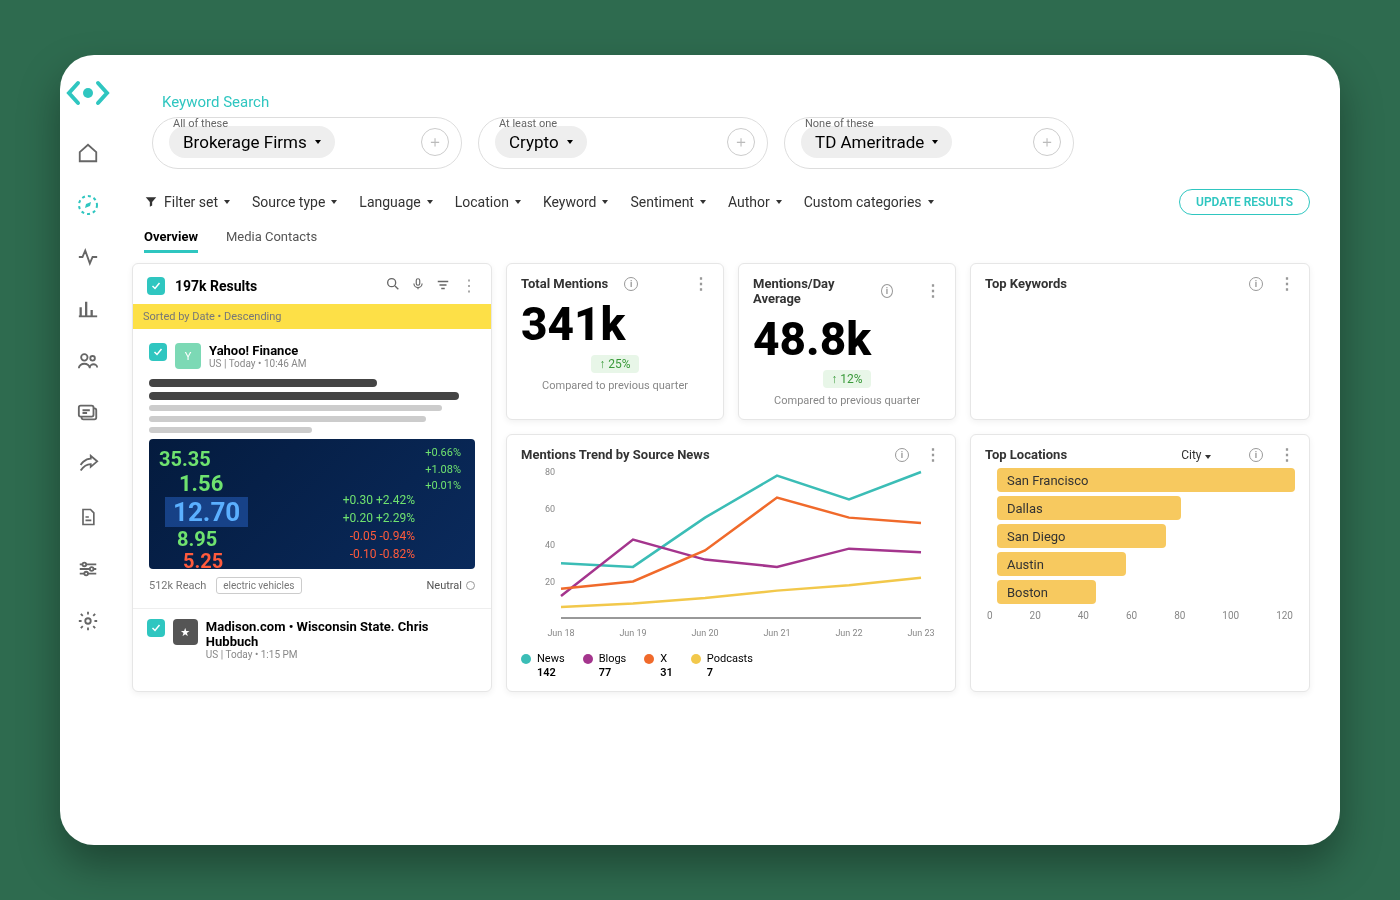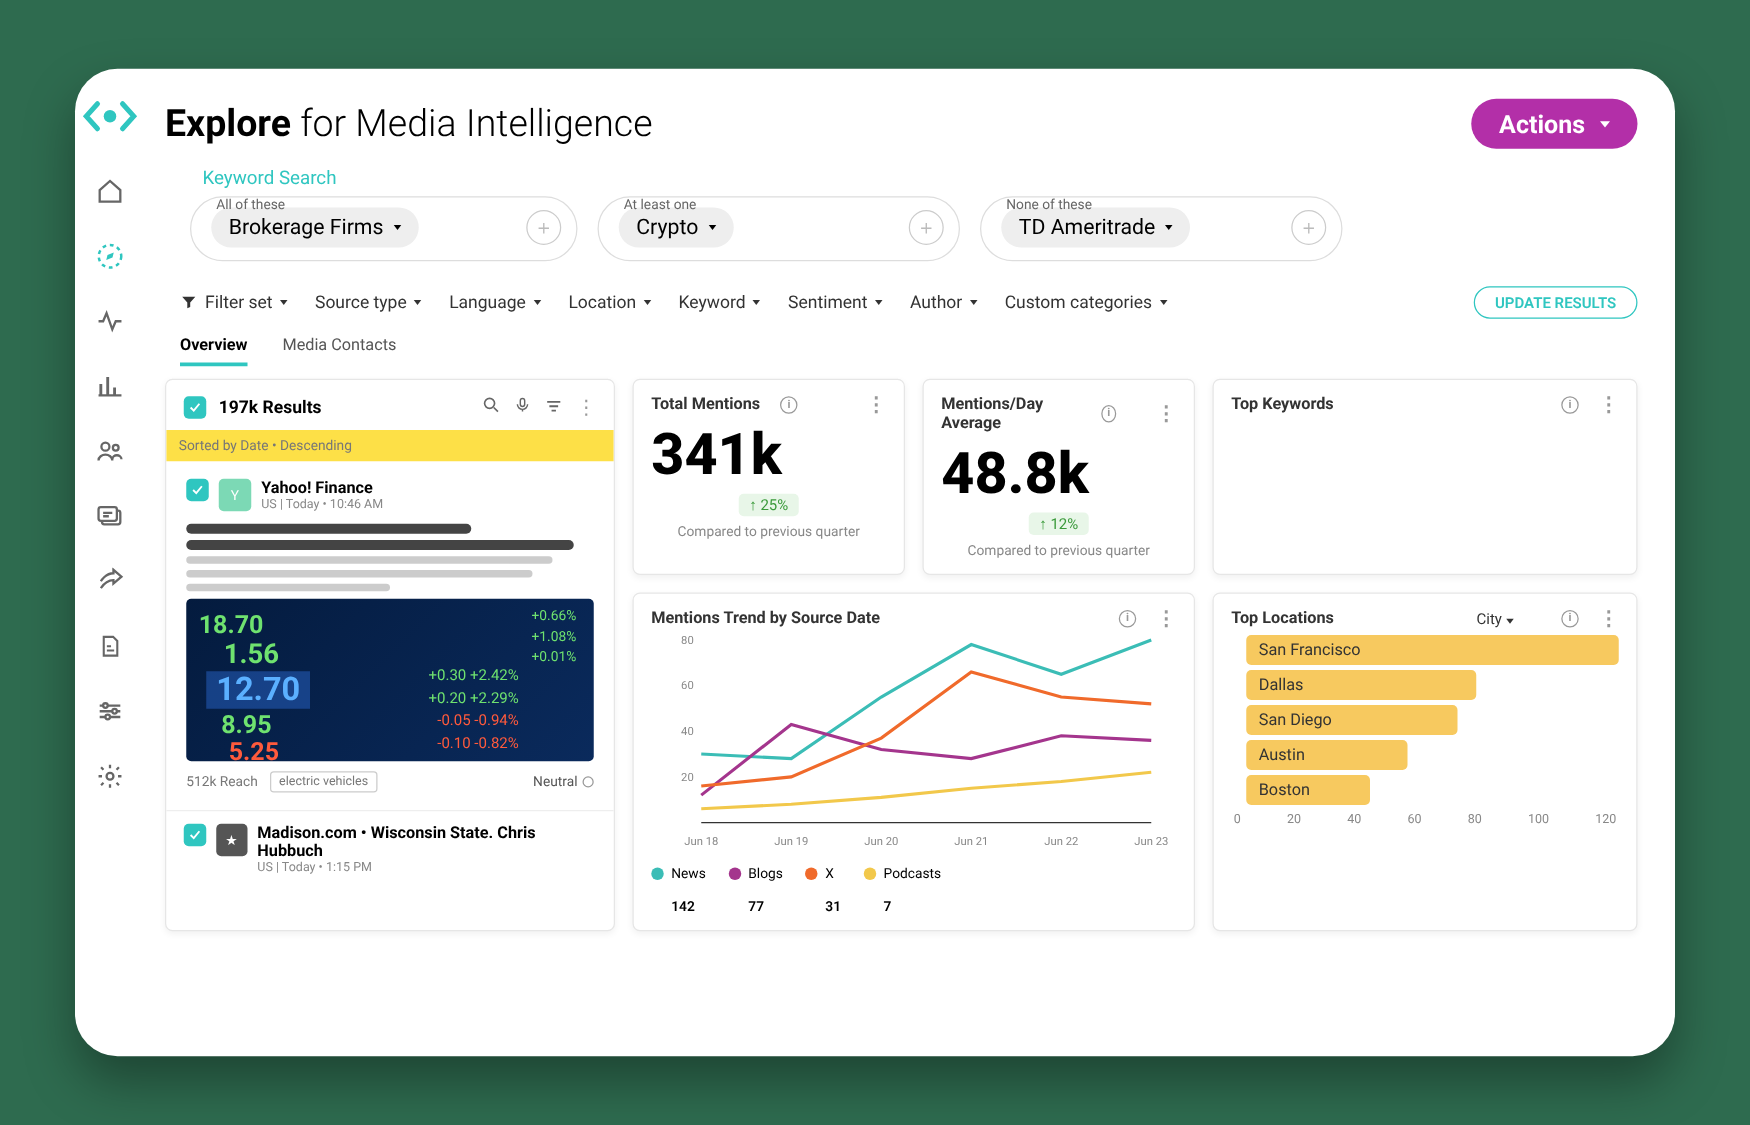--- a/index.html
+++ b/index.html
@@ -54,21 +54,21 @@
 .tag{border:1px solid #ccc;border-radius:3px;padding:2px 6px;font-size:10px;}
 .neutral{margin-left:auto;display:flex;align-items:center;gap:4px;font-size:11px;color:#555;}
 .nextart{border-top:1px solid #eee;margin:10px -14px 0;padding:10px 14px 0;}
 .cloud{position:relative;height:108px;margin-top:4px;}
 .blob{position:absolute;background:#6cc7c2;border-radius:10px;}
 .blob.l{background:#b9e3e0;}
 .cloud .kw{position:absolute;left:44px;top:40px;font-size:26px;font-weight:800;color:#2fc6c0;}
 .trend-card{grid-column:2 / span 2;}
 .trend-svg{width:100%;height:180px;}
 .legend{display:flex;gap:18px;margin-top:6px;font-size:11px;}
-.lg{display:flex;flex-direction:column;align-items:flex-start;gap:14px;}
+.lg{display:flex;flex-direction:column;align-items:flex-start;gap:1px;}
 .lg-row{display:flex;align-items:center;gap:6px;}
 .dot{width:10px;height:10px;border-radius:50%;}
 .loc-card .bar-row{display:flex;align-items:center;margin:4px 0;padding-left:12px;}
 .loc-bar{height:24px;background:#f7c95f;border-radius:4px;display:flex;align-items:center;padding-left:10px;font-size:13px;color:#333;}
 .loc-axis{display:flex;justify-content:space-between;font-size:10px;color:#888;margin-top:6px;padding:0 2px;}
 .caret{display:inline-block;border-left:4px solid transparent;border-right:4px solid transparent;border-top:5px solid currentColor;}
 .caret.sm{border-left-width:3px;border-right-width:3px;border-top-width:4px;}
 </style>
 </head>
 <body>
@@ -142,27 +142,20 @@
       </div>
     <div class="nav-icon">
         <svg width="22" height="22" viewBox="0 0 24 24" fill="none" stroke="currentColor" stroke-width="2">
           <circle cx="12" cy="12" r="3"></circle>
           <path d="M12 2v3M12 19v3M4.2 4.2l2.1 2.1M17.7 17.7l2.1 2.1M2 12h3M19 12h3M4.2 19.8l2.1-2.1M17.7 6.3l2.1-2.1"></path>
         </svg>
       </div>
   </div>
 
   <div class="main">
-    <div class="titlebar">
-      <div class="title"><b>Explore</b><span> for Media Intelligence</span></div>
-      <button class="actions-btn">
-          <span>Actions</span>
-          <span class="caret"></span>
-        </button>
-    </div>
 
     <div class="section-label">Keyword Search</div>
 
     <div class="search-row">
       <div class="pill-group" style="position:relative;">
         <span class="lbl">All of these</span>
         <div class="pill">
             <span>Brokerage Firms</span>
             <span class="caret sm"></span>
           </div>
@@ -269,21 +262,21 @@
             </div>
           </div>
           <div class="placeholder-lines">
             <div class="pl" style="width:70%"></div>
             <div class="pl" style="width:95%"></div>
             <div class="pl light" style="width:90%"></div>
             <div class="pl light" style="width:85%"></div>
             <div class="pl light" style="width:50%"></div>
           </div>
           <div class="thumb">
-            <div style="position:absolute;left:10px;top:8px;color:#6fe26f;font-size:20px;font-weight:bold;">18.70</div>
+            <div style="position:absolute;left:10px;top:8px;color:#6fe26f;font-size:20px;font-weight:bold;">35.35</div>
             <div style="position:absolute;left:30px;top:32px;color:#6fe26f;font-size:22px;font-weight:bold;">1.56</div>
             <div style="position:absolute;left:16px;top:58px;color:#5bb0ff;font-size:26px;font-weight:bold;background:rgba(40,100,200,.5);padding:0 8px;">12.70</div>
             <div style="position:absolute;left:28px;top:88px;color:#6fe26f;font-size:20px;font-weight:bold;">8.95</div>
             <div style="position:absolute;left:34px;top:110px;color:#ff5a3c;font-size:20px;font-weight:bold;">5.25</div>
             <div style="position:absolute;right:14px;top:6px;color:#6fe26f;font-size:11px;line-height:1.5;">+0.66%<br>+1.08%<br>+0.01%</div>
             <div style="position:absolute;right:60px;top:54px;color:#6fe26f;font-size:12px;">+0.30&nbsp;+2.42%</div>
             <div style="position:absolute;right:60px;top:72px;color:#6fe26f;font-size:12px;">+0.20&nbsp;+2.29%</div>
             <div style="position:absolute;right:60px;top:90px;color:#ff5a3c;font-size:12px;">-0.05&nbsp;-0.94%</div>
             <div style="position:absolute;right:60px;top:108px;color:#ff5a3c;font-size:12px;">-0.10&nbsp;-0.82%</div>
           </div>
@@ -340,21 +333,21 @@
         <div class="card-head">
             <span>Top Keywords</span>
             <span class="spacer"></span>
             <span class="info-icon">i</span>
             <span class="dots">⋮</span>
           </div>
       </div>
 
       <div class="card trend-card">
         <div class="card-head">
-            <span>Mentions Trend by Source Date</span>
+            <span>Mentions Trend by Source News</span>
             <span class="spacer"></span>
             <span class="info-icon">i</span>
             <span class="dots">⋮</span>
           </div>
         <svg class="trend-svg" viewBox="0 0 400 180" id="trend-svg">
             <text x="24" y="122.5" font-size="9" fill="#888" text-anchor="end">20</text>
             <text x="24" y="86" font-size="9" fill="#888" text-anchor="end">40</text>
             <text x="24" y="49.5" font-size="9" fill="#888" text-anchor="end">60</text>
             <text x="24" y="13" font-size="9" fill="#888" text-anchor="end">80</text>
             <line x1="30" y1="156" x2="390" y2="156" stroke="#333" stroke-width="1"></line>

